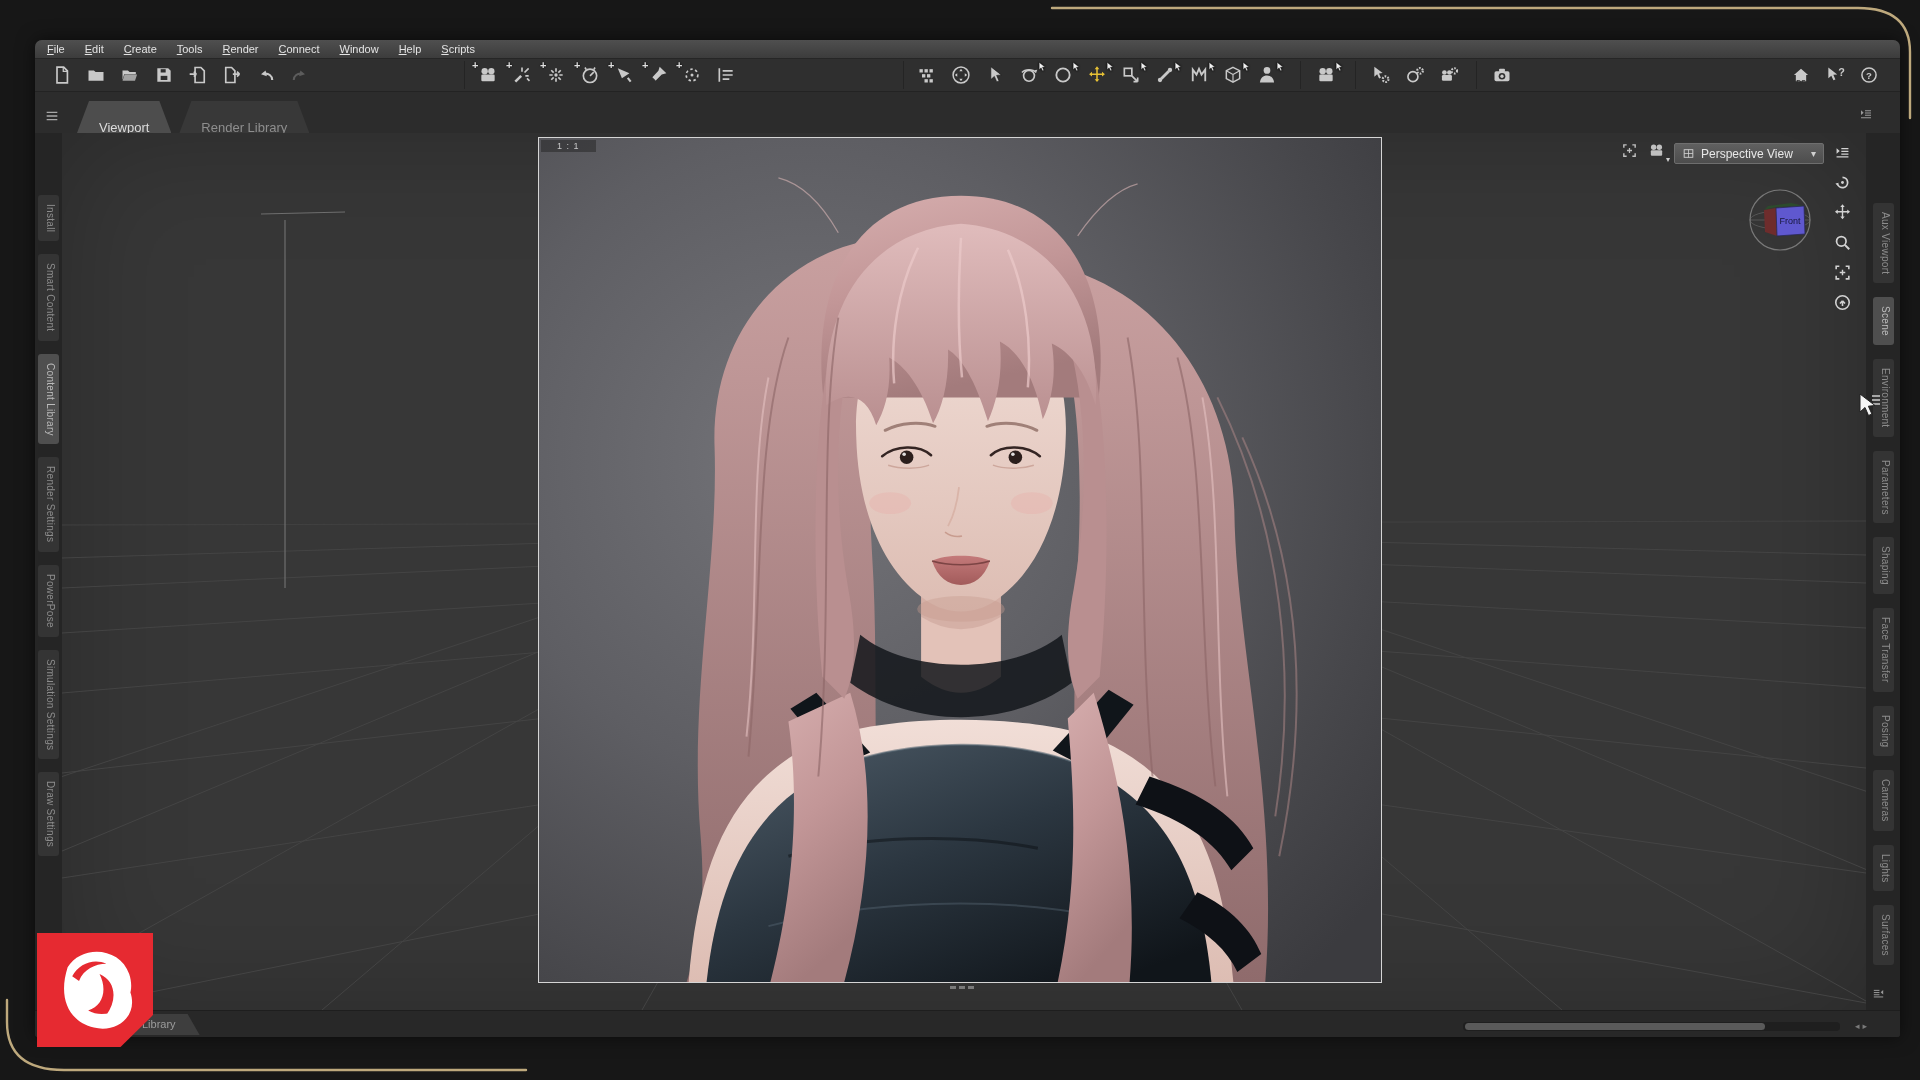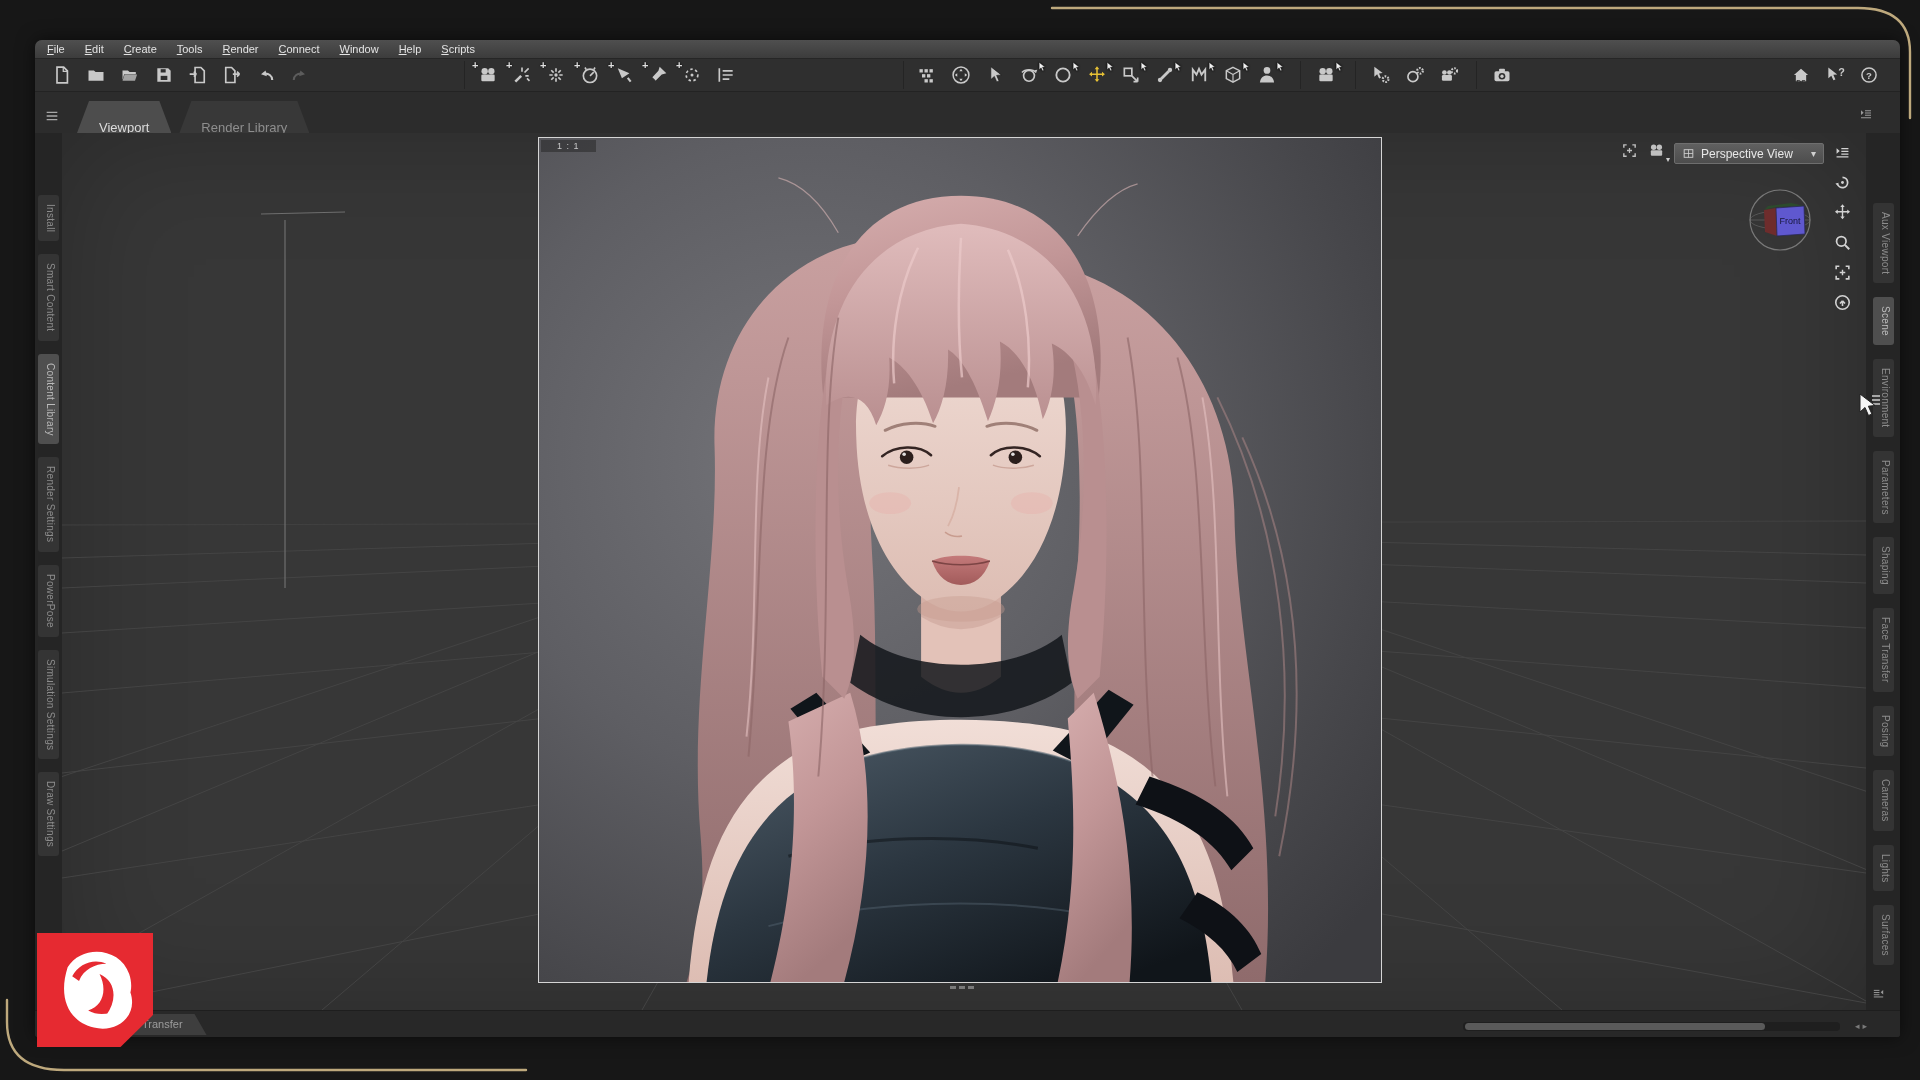--- a/index.html
+++ b/index.html
@@ -782,21 +782,21 @@
           <div class="vtab">Cameras</div>
           <div class="vtab">Lights</div>
           <div class="vtab">Surfaces</div>
           <span id="dock-pop"><svg viewBox="0 0 24 24">
               <use href="#sym-pane"></use>
             </svg></span>
         </div>
   </div>
 
   <div id="bottom-strip">
-    <div id="timeline-tab">Transfer</div>
+    <div id="timeline-tab">Library</div>
     <div id="hscroll">
       <div id="hscroll-thumb"></div>
     </div>
     <div id="hscroll-arrows"><span>◂</span><span>▸</span></div>
   </div>
 </div>
 
 <svg id="frame-arcs" viewBox="0 0 1920 1080">
   <path d="M1052 8 H1858 Q1910 8 1910 52 V118" fill="none" stroke="#c7b183" stroke-width="2.4" stroke-linecap="round" opacity=".95"></path>
   <path d="M7 1000 V1022 Q7 1070 64 1070 H526" fill="none" stroke="#c7b183" stroke-width="2.4" stroke-linecap="round" opacity=".95"></path>

